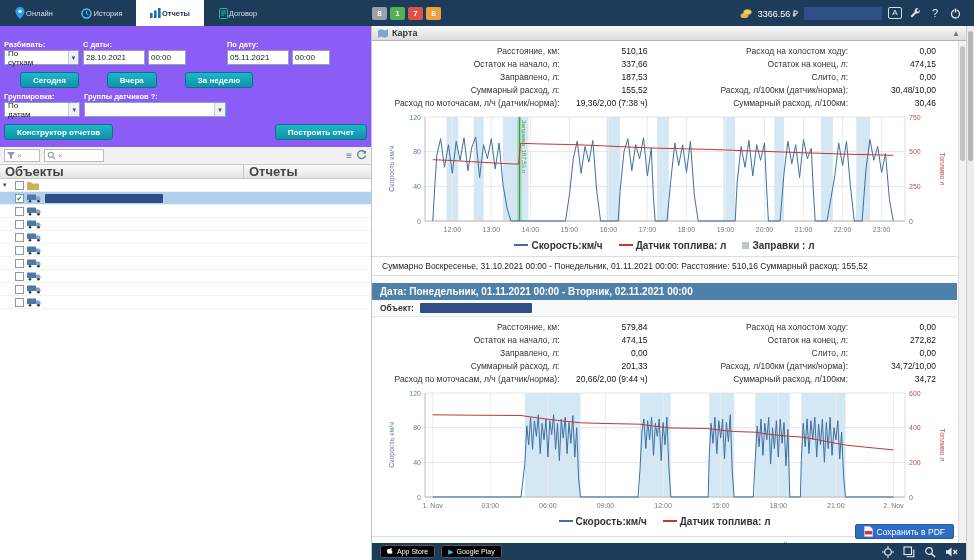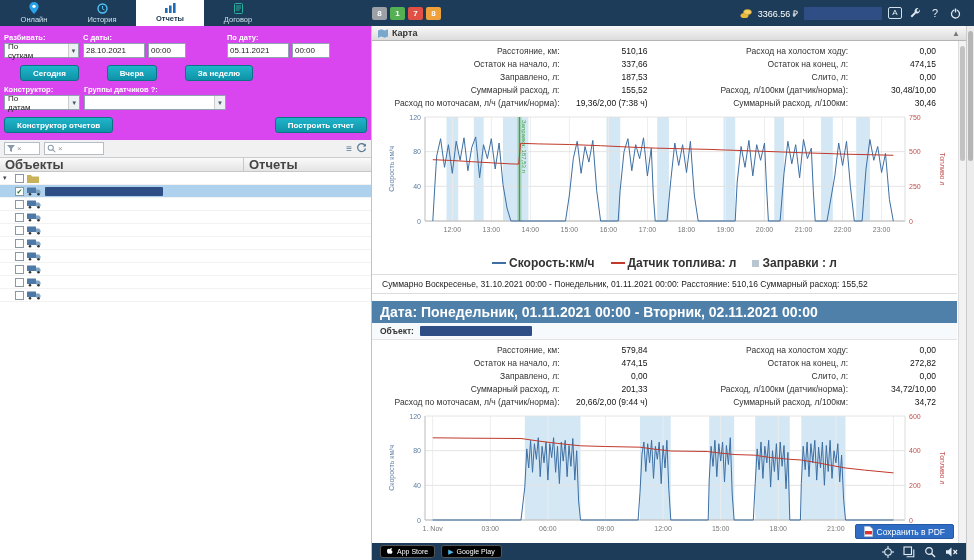--- a/index.html
+++ b/index.html
@@ -2,32 +2,32 @@
 <html><head>
 <meta charset="utf-8">
 <style>
   *{box-sizing:border-box;margin:0;padding:0;}
   html,body{width:974px;height:560px;overflow:hidden;}
   body{position:relative;font-family:"Liberation Sans",sans-serif;background:#fff;}
 
   
   .topbar{position:absolute;top:0;left:0;right:0;height:26px;background:#1d3c59;display:flex;align-items:center;z-index:5;}
   .tabs{display:flex;height:100%;}
-  .tab{width:68px;display:flex;flex-direction:column;align-items:center;justify-content:center;gap:1px;color:#cfe0ee;font-size:7.5px;cursor:pointer;}
+  .tab{width:68px;display:flex;align-items:center;justify-content:center;gap:1px;color:#cfe0ee;font-size:7.5px;cursor:pointer;}
   .tab.active{background:#ffffff;color:#17314c;font-weight:bold;}
   .counters{display:flex;gap:3px;margin-left:100px;}
   .counter{min-width:15px;height:13px;border-radius:2px;color:#fff;font-size:8px;font-weight:bold;display:flex;align-items:center;justify-content:center;padding:0 2px;cursor:pointer;}
   .tb-right{margin-left:auto;display:flex;align-items:center;gap:6px;padding-right:12px;color:#fff;font-size:9px;}
   .tb-redact{width:78px;height:13px;background:#2e4e85;border-radius:1px;display:inline-block;}
   .tbicon{color:#e8eef4;font-size:11px;min-width:14px;text-align:center;cursor:pointer;display:flex;align-items:center;justify-content:center;}
   .lang-box{border:1px solid #cfe0ee;border-radius:2px;width:13px;height:12px;font-size:8px;line-height:10px;}
 
   
   .leftpanel{position:absolute;top:26px;left:0;width:372px;bottom:0;background:#fff;display:flex;flex-direction:column;border-right:1px solid #b9c4cc;}
-  .form{background:#d946ef;padding:5px 4px 7px;}
+  .form{background:#8b5cf6;padding:12px 4px 7px;}
   .flab{display:block;color:#fff;font-size:7.5px;font-weight:bold;margin:2px 0 1px;white-space:nowrap;}
   .frow{display:flex;gap:4px;}
   .w1{width:76px;}.w2{width:142px;}.w3{width:142px;}
   .sel{background:#fff;border:1px solid #8fa3b0;height:15px;display:flex;align-items:center;font-size:8px;color:#222;padding-left:3px;cursor:pointer;gap:26px;}
   .sel .caret{margin-left:auto;width:11px;height:100%;border-left:1px solid #ccc;display:flex;align-items:center;justify-content:center;color:#456;font-size:6px;background:#eef1f3;}
   .dt{display:flex;gap:3px;}
   .fin{height:15px;border:1px solid #8fa3b0;font-size:8px;padding:0 2px;width:62px;font-family:inherit;color:#222;}
   .tin{width:38px;}
   .btnrow{margin:7px 0 2px;display:flex;gap:28px;padding-left:16px;}
   .tealbtn{background:linear-gradient(#1fb6ca,#0f93a8);border:1px solid #0a7487;color:#fff;font-size:8px;font-weight:bold;height:16px;border-radius:3px;padding:0 12px;cursor:pointer;font-family:inherit;white-space:nowrap;}
@@ -54,27 +54,27 @@
   .mapbar{height:15px;background:linear-gradient(#f8f8f8,#dcdcdc);border-bottom:1px solid #b5b5b5;display:flex;align-items:center;gap:4px;padding:0 6px;font-size:9px;font-weight:bold;color:#333;cursor:pointer;}
   .mapbar .collapse{margin-left:auto;color:#777;font-size:8px;}
   .report{flex:1;background:#fff;position:relative;overflow:hidden;padding-right:9px;}
   .stats{display:flex;font-size:8.5px;color:#222;padding:3px 21px 0;}
   .scol{flex:1;display:flex;flex-direction:column;}
   .scol + .scol{margin-left:34px;}
   .srow{display:flex;height:13px;align-items:center;}
   .slabel{flex:1;text-align:right;color:#333;white-space:nowrap;overflow:hidden;}
   .sval{width:88px;text-align:right;color:#111;white-space:nowrap;}
   .chartwrap{display:flex;flex-direction:column;align-items:center;padding-top:2px;}
-  .legend{display:flex;justify-content:center;gap:16px;font-size:12px;font-weight:bold;color:#333;height:12px;align-items:center;margin-top:18px;}
+  .legend{display:flex;justify-content:center;gap:16px;font-size:10px;font-weight:bold;color:#333;height:12px;align-items:center;}
   .lg-item{display:inline-flex;align-items:center;gap:3px;}
   .lg-line{width:14px;height:2px;display:inline-block;}
   .lg-sq{width:7px;height:7px;display:inline-block;}
   .summary{border-top:1px solid #ddd;border-bottom:1px solid #ddd;padding:4px 10px;font-size:8.5px;color:#222;margin-top:5px;white-space:nowrap;overflow:hidden;}
   .summary.bottom{margin-top:9px;border-bottom:none;padding-right:95px;}
-  .sec-header{background:#4e80aa;color:#fff;font-size:14px;font-weight:bold;padding:3px 8px;margin-top:7px;cursor:pointer;}
+  .sec-header{background:#4e80aa;color:#fff;font-size:10px;font-weight:bold;padding:3px 8px;margin-top:7px;cursor:pointer;}
   .objline{display:flex;align-items:center;gap:6px;padding:3px 8px;border-bottom:1px solid #e4e4e4;font-size:8.5px;font-weight:bold;color:#333;background:#f7fafc;}
   .obj-redact{width:112px;height:10px;}
   .pdf-btn{position:absolute;right:12px;bottom:4px;background:#2f6cc4;border:1px solid #2558a5;color:#fff;font-size:8.5px;height:15px;display:flex;align-items:center;gap:4px;border-radius:2px;padding:0 8px;cursor:pointer;font-family:inherit;}
   .rscroll{position:absolute;right:0;top:0;bottom:0;width:8px;background:#f2f2f2;border-left:1px solid #ddd;cursor:pointer;}
   .rthumb{position:absolute;top:5px;left:1px;width:5px;height:115px;background:#c2c2c2;border-radius:3px;}
   .footer{height:17px;background:#1d3c59;display:flex;align-items:center;gap:6px;padding:0 8px;}
   .badge{background:#000;border:1px solid #555;border-radius:3px;color:#fff;font-size:7px;height:13px;display:flex;align-items:center;gap:3px;padding:0 6px;cursor:pointer;white-space:nowrap;}
   .f-icons{margin-left:auto;display:flex;gap:9px;align-items:center;}
   .f-icons svg{cursor:pointer;}
   .vscroll{position:absolute;right:0;top:26px;bottom:0;width:8px;background:#ececec;border-left:1px solid #ccc;cursor:pointer;}
@@ -173,21 +173,21 @@
         </div>
       </div>
     </div>
     <div class="btnrow">
       <button class="tealbtn">Сегодня</button>
       <button class="tealbtn">Вчера</button>
       <button class="tealbtn">За неделю</button>
     </div>
     <div class="frow">
       <div class="w1">
-        <label class="flab">Конструктор:</label>
+        <label class="flab">Группировка:</label>
         <div class="sel">
             <span>По датам</span>
             <span class="caret">▼</span>
           </div>
       </div>
       <div class="w2">
         <label class="flab">Группы датчиков ?:</label>
         <div class="sel">
             <span></span>
             <span class="caret">▼</span>

